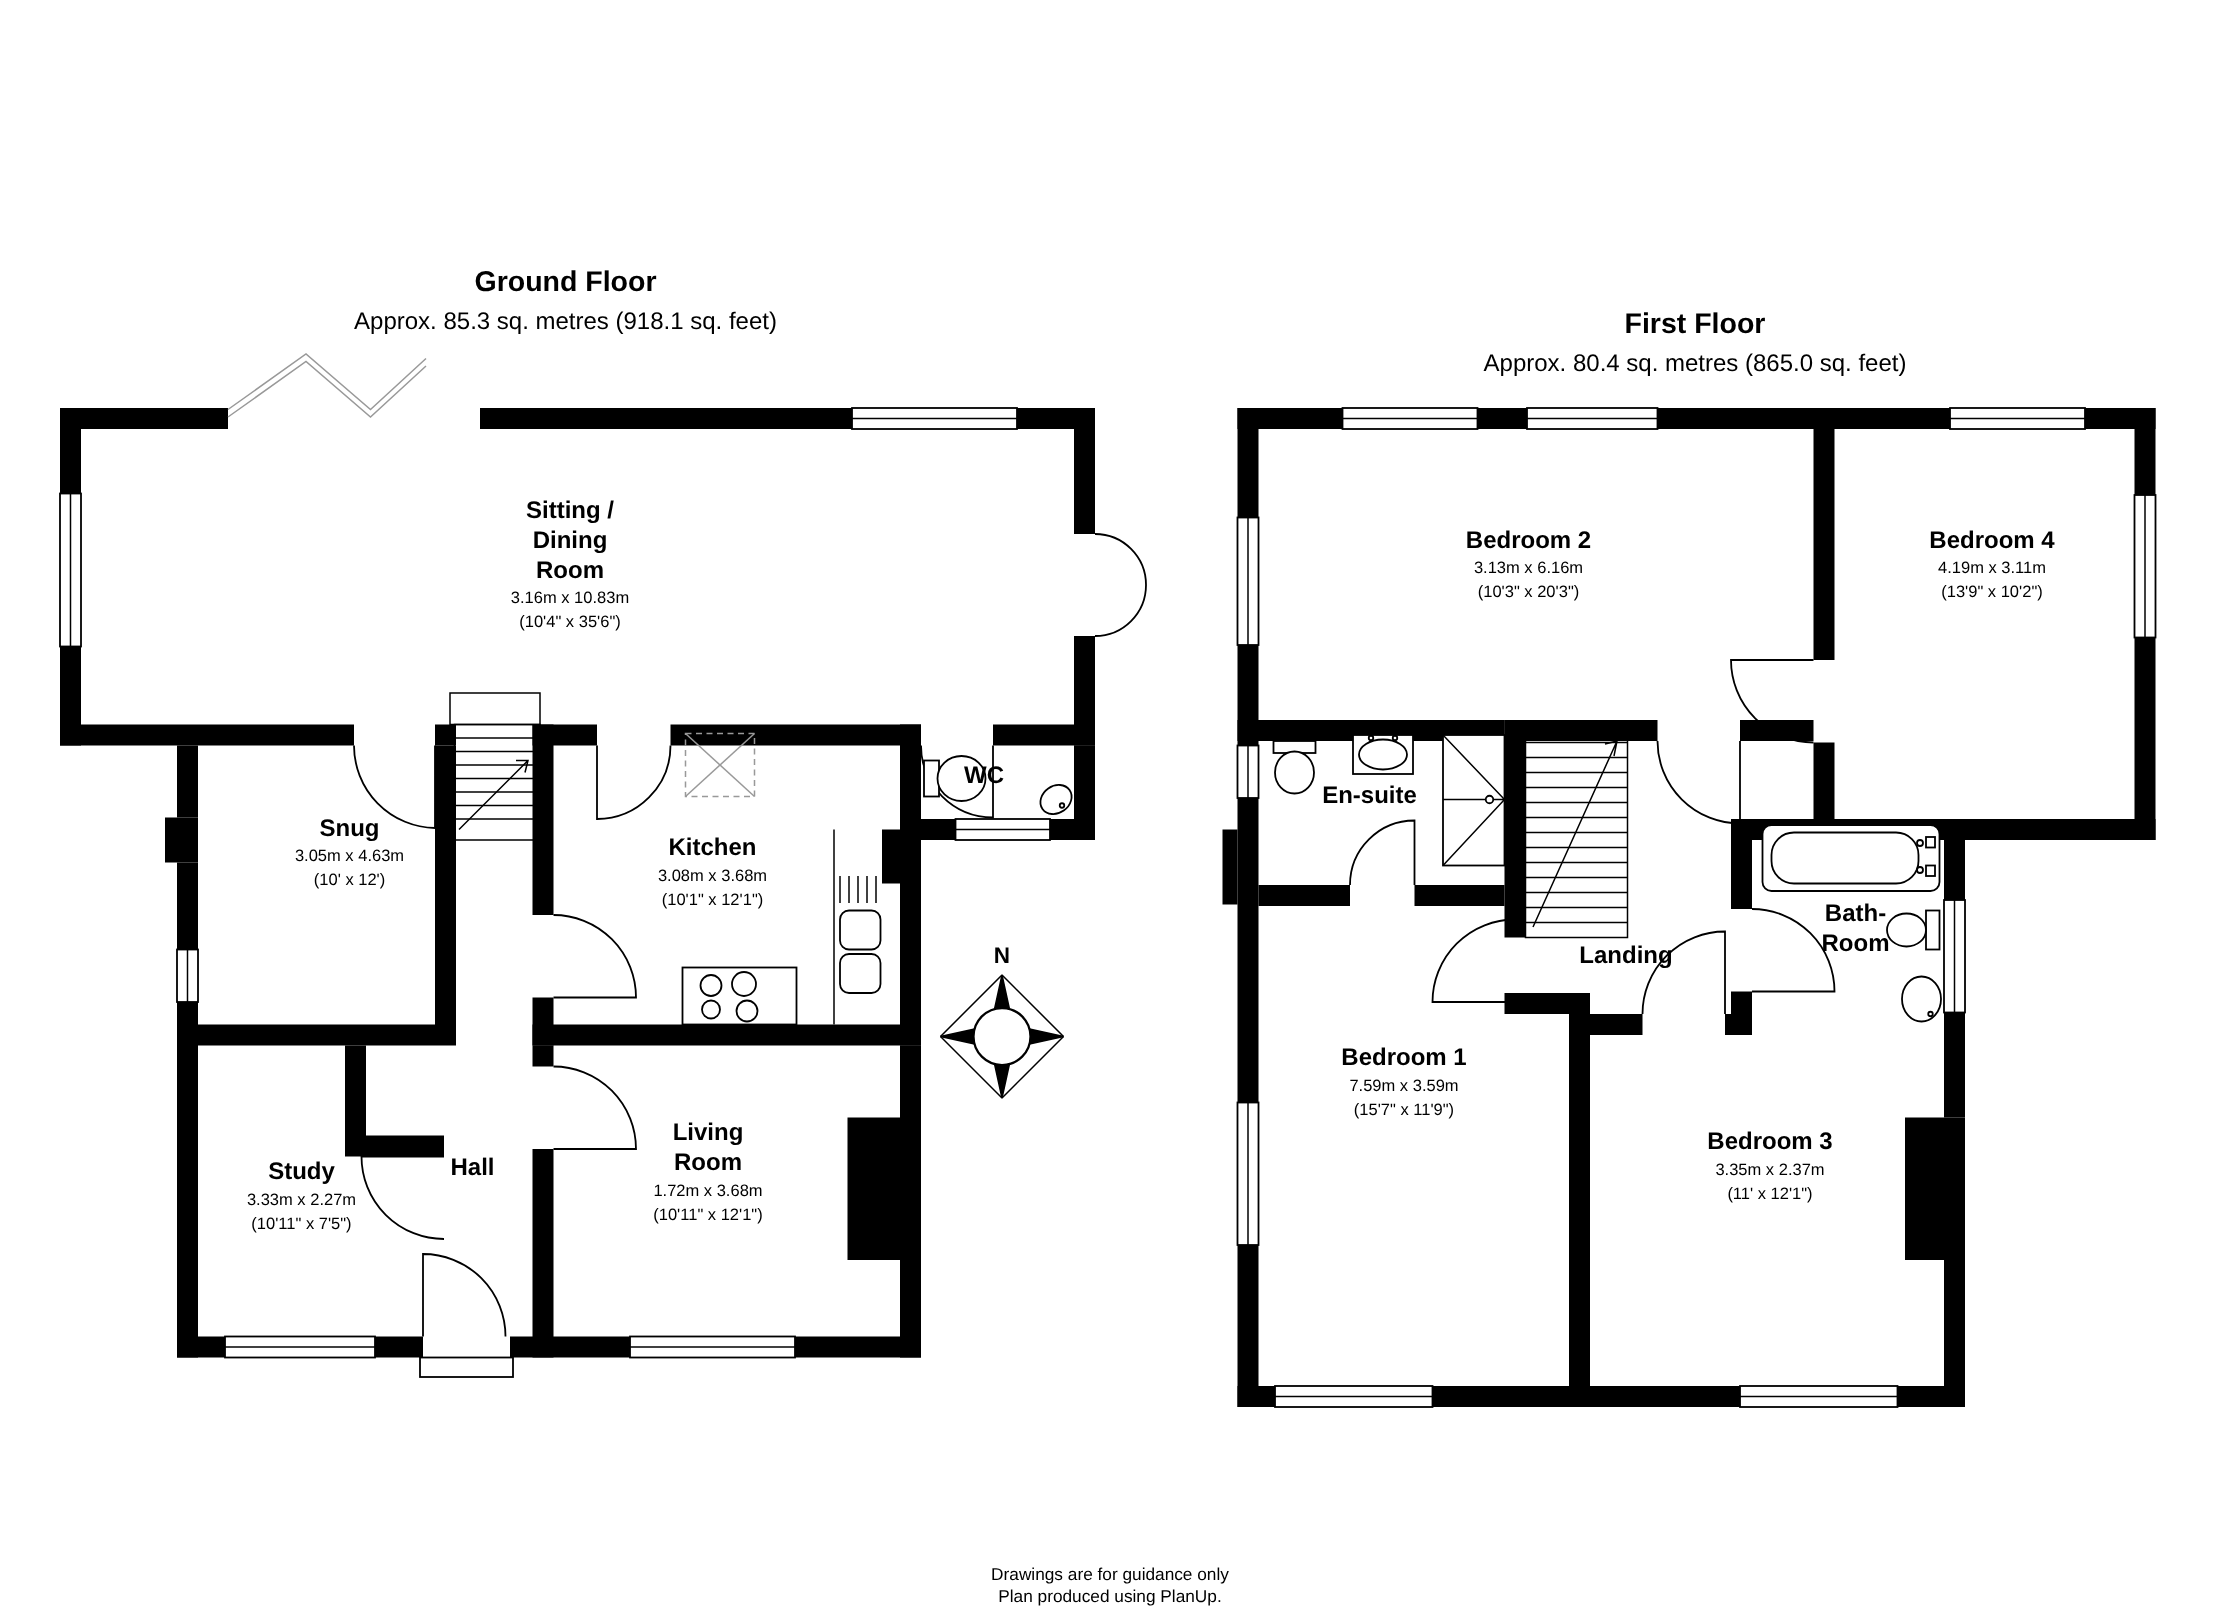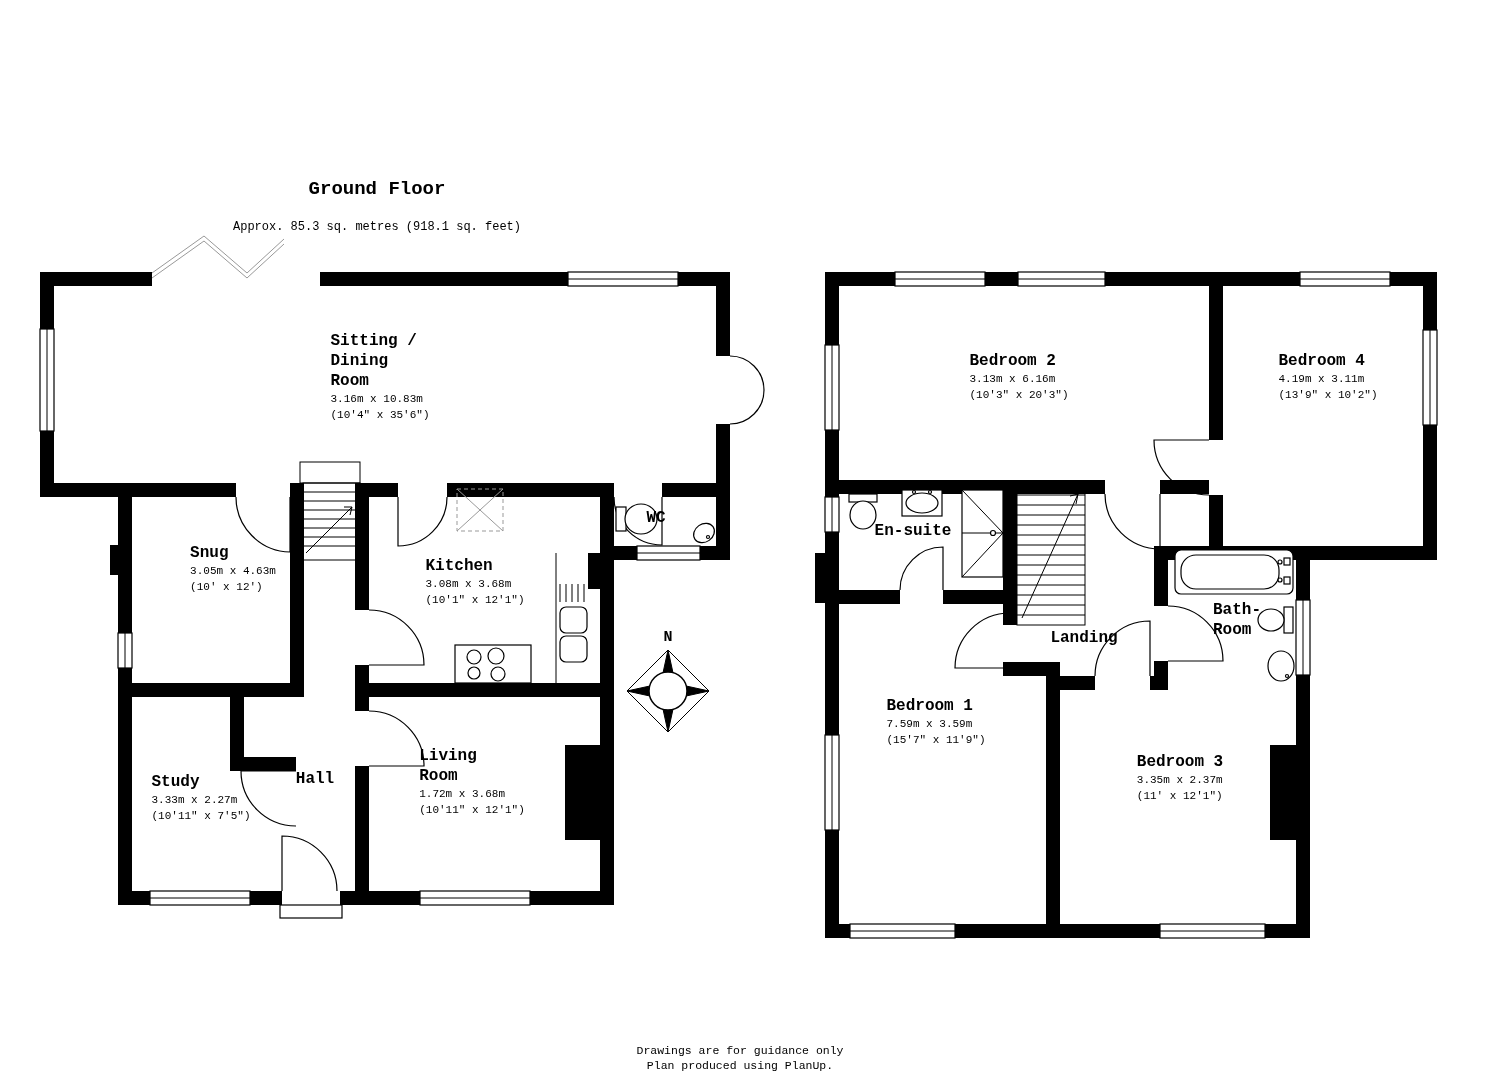--- a/index.html
+++ b/index.html
@@ -1,30 +1,30 @@
 <!DOCTYPE html>
 <html><head>
 <meta charset="utf-8">
 <style>
   html,body{margin:0;padding:0;background:#fff;}
   .canvas{position:relative;width:1485px;height:1080px;background:#fff;overflow:hidden;
-          font-family:Liberation Mono, monospace;color:#000;}
+          font-family:Liberation Sans, sans-serif;color:#000;}
   .plan-svg{position:absolute;left:0;top:0;}
   .wall{fill:#000;stroke:none;}
   .thin{fill:none;stroke:#000;stroke-width:1.2;}
   .hair{fill:none;stroke:#000;stroke-width:1;}
   .gray{fill:none;stroke:#999;stroke-width:1;}
   .win rect{fill:#fff;stroke:#000;stroke-width:1.2;}
   .win line{stroke:#000;stroke-width:1;}
   .fix{fill:#fff;stroke:#000;stroke-width:1.2;}
   .kite{fill:#000;stroke:#000;stroke-width:1;}
   .floor-header{position:absolute;transform:translateX(-50%);text-align:center;white-space:nowrap;}
   .floor-title{font-size:19px;font-weight:bold;}
-  .floor-area{font-size:12px;margin-top:20px;}
-  .room-label{position:absolute;transform:translateX(-50%);white-space:nowrap;}
+  .floor-area{font-size:16px;margin-top:6px;}
+  .room-label{position:absolute;transform:translateX(-50%);text-align:center;white-space:nowrap;}
   .room-name{font-size:16px;font-weight:bold;line-height:20px;}
   .room-dims{font-size:11px;line-height:16px;}
   .compass-n{position:absolute;transform:translateX(-50%);font-size:15px;font-weight:bold;}
   .footer-total{position:absolute;transform:translateX(-50%);font-size:17px;white-space:nowrap;}
   .footer-small{position:absolute;transform:translateX(-50%);font-size:11.5px;white-space:nowrap;}
 </style>
 </head>
 <body>
 
 <div class="canvas">
@@ -313,20 +313,24 @@
     <polygon class="kite" points="627,691 659,684 659,698"></polygon>
     <circle cx="668" cy="691" r="19" fill="#fff" stroke="#000" stroke-width="1.5"></circle>
   </g>
 </svg>
 
 <div class="floor-header" style="left:377px;top:178px">
   <div class="floor-title">Ground Floor</div>
   <div class="floor-area">Approx. 85.3 sq. metres (918.1 sq. feet)</div>
 </div>
 
+<div class="floor-header" style="left:1130px;top:206px">
+  <div class="floor-title">First Floor</div>
+  <div class="floor-area">Approx. 80.4 sq. metres (865.0 sq. feet)</div>
+</div>
 
 <div class="room-label" style="left:380px;top:331px">
   <div class="room-name">Sitting /</div>
   <div class="room-name">Dining</div>
   <div class="room-name">Room</div>
   <div class="room-dims">3.16m x 10.83m</div>
   <div class="room-dims">(10'4" x 35'6")</div>
 </div>
 
 <div class="room-label" style="left:233px;top:543px">

